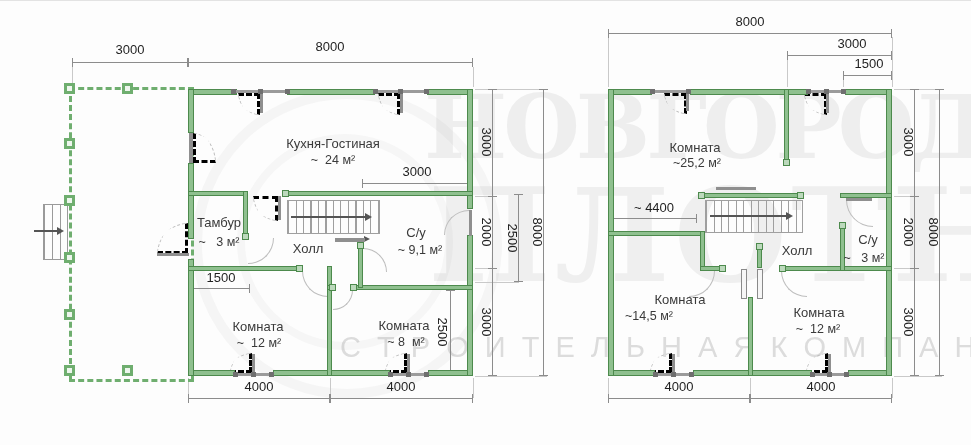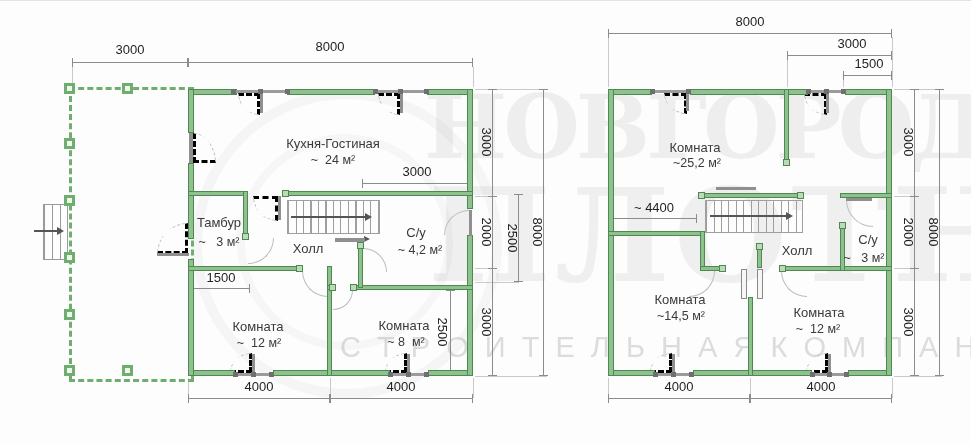--- a/index.html
+++ b/index.html
@@ -187,21 +187,21 @@
   <div class="ext" style="left:188px;top:377px;width:1px;height:20px;"></div>
   <div class="ext" style="left:330px;top:377px;width:1px;height:20px;"></div>
   <div class="ext" style="left:473px;top:377px;width:1px;height:20px;"></div>
 
   <div class="rname" style="left:333px;top:142px;">Кухня-Гостиная</div>
   <div class="rarea" style="left:333px;top:159px;">~  24 м²</div>
   <div class="rname" style="left:219px;top:221px;">Тамбур</div>
   <div class="rarea" style="left:219px;top:241px;">~   3 м²</div>
   <div class="rname" style="left:308px;top:247px;">Холл</div>
   <div class="rname" style="left:416px;top:231px;">С/у</div>
-  <div class="rarea" style="left:420px;top:249px;">~ 4,2 м²</div>
+  <div class="rarea" style="left:420px;top:249px;">~ 9,1 м²</div>
   <div class="rname" style="left:258px;top:325px;">Комната</div>
   <div class="rarea" style="left:259px;top:342px;">~  12 м²</div>
   <div class="rname" style="left:404px;top:324px;">Комната</div>
   <div class="rarea" style="left:406px;top:341px;">~ 8  м²</div>
 
   <div class="wall" style="left:608px;top:88px;width:44px;height:6px;"></div>
   <div class="wall" style="left:690px;top:88px;width:118px;height:6px;"></div>
   <div class="wall" style="left:845px;top:88px;width:47px;height:6px;"></div>
   <div class="wall" style="left:608px;top:369px;width:47px;height:6px;"></div>
   <div class="wall" style="left:693px;top:369px;width:119px;height:6px;"></div>
@@ -301,17 +301,17 @@
   <div class="ext" style="left:608px;top:377px;width:1px;height:20px;"></div>
   <div class="ext" style="left:750px;top:377px;width:1px;height:20px;"></div>
   <div class="ext" style="left:892px;top:377px;width:1px;height:20px;"></div>
 
   <div class="rname" style="left:695px;top:146px;">Комната</div>
   <div class="rarea" style="left:697px;top:162px;">~25,2 м²</div>
   <div class="rname" style="left:797px;top:249px;">Холл</div>
   <div class="rname" style="left:868px;top:238px;">С/у</div>
   <div class="rarea" style="left:864px;top:257px;">~   3 м²</div>
   <div class="rname" style="left:680px;top:298px;">Комната</div>
-  <div class="rarea" style="left:681px;top:315px;">~14,5 м²</div>
+  <div class="rarea" style="left:649px;top:315px;">~14,5 м²</div>
   <div class="rname" style="left:819px;top:311px;">Комната</div>
   <div class="rarea" style="left:818px;top:328px;">~  12 м²</div>
 
 </div>
 
 </body></html>

